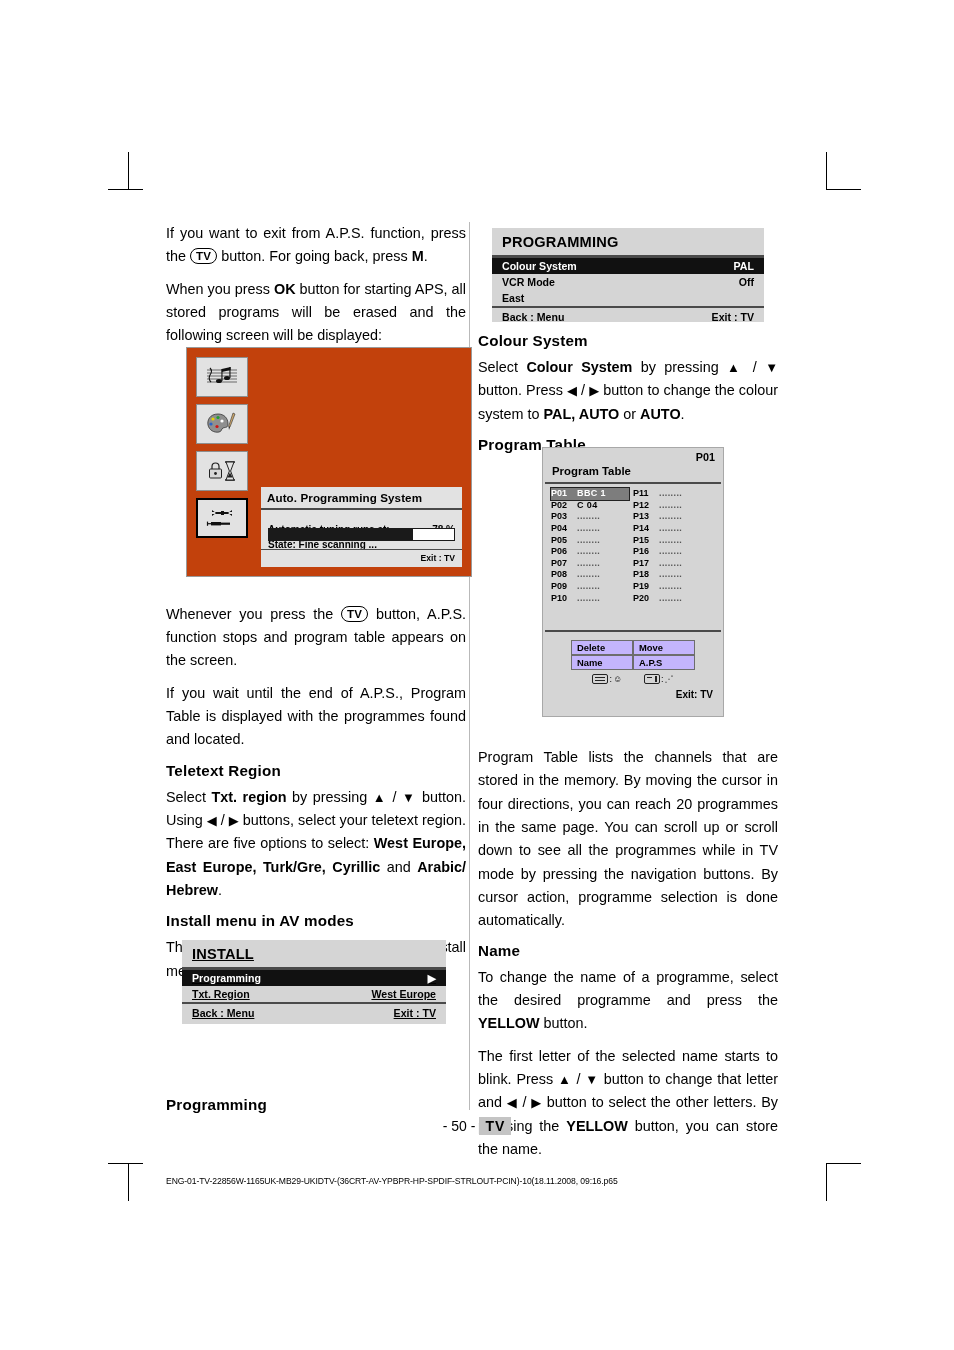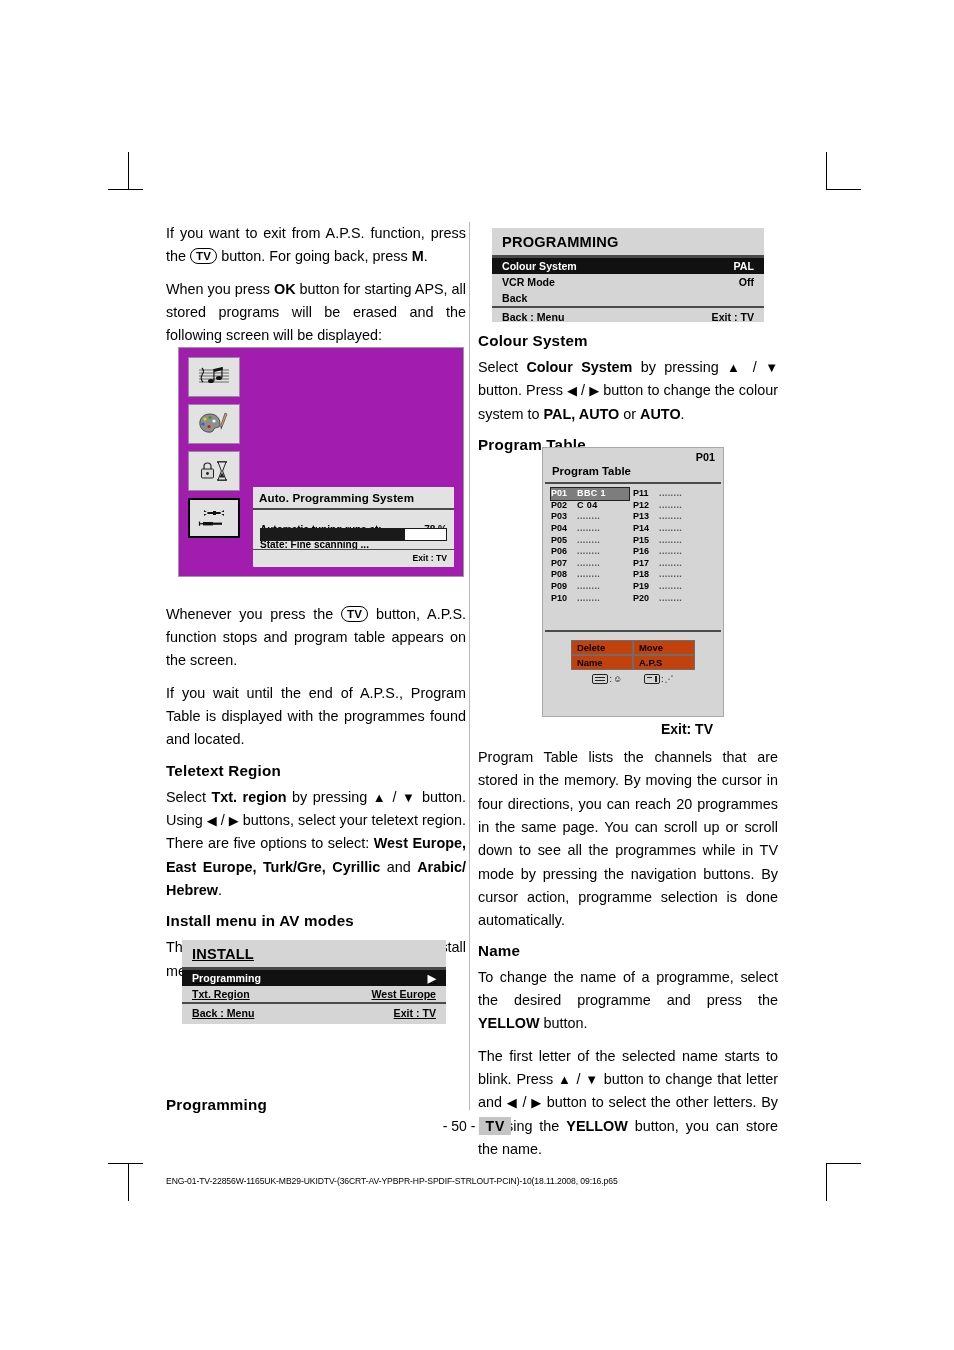--- a/index.html
+++ b/index.html
@@ -34,22 +34,22 @@
     display:inline-block;border:1.3px solid #000;border-radius:9px;
     padding:0 5px;font-size:11.5px;line-height:14px;font-weight:bold;
     position:relative;top:-1px;letter-spacing:.3px;
   }
   .arr{font-size:13px;}
 
   
   .fig{position:absolute;}
 
   
-  #fig-aps{left:178px;top:347px;width:284px;height:228px;
-           background:#a21caf;border:1px solid #9a9a9a;}
+  #fig-aps{left:186px;top:347px;width:284px;height:228px;
+           background:#c2410c;border:1px solid #9a9a9a;}
   .aps-icons{position:absolute;left:9px;top:9px;width:52px;}
   .aps-icon{
     width:52px;height:40px;margin-bottom:7px;background:#e2e2e2;
     border:1.2px solid #8e8e8e;box-sizing:border-box;
     display:flex;align-items:center;justify-content:center;
   }
   .aps-icon.sel{border:2px solid #000;background:#e2e2e2;}
   .aps-panel{position:absolute;left:74px;top:139px;right:9px;bottom:9px;background:#e2e2e2;}
   .aps-title{
     font-size:11.6px;font-weight:bold;padding:4px 6px 4px 6px;
@@ -89,32 +89,32 @@
   .pt-colwrap{width:82px;}
   .pt-item{display:flex;font-size:9px;font-weight:bold;line-height:11.6px;height:11.6px;align-items:center;}
   .pt-item .n{width:26px;}
   .pt-item .v{flex:1;letter-spacing:.4px;}
   .pt-item.sel{background:#7d7d7d;color:#fff;outline:1px solid #222;width:78px;}
   .pt-dots{color:#555;letter-spacing:1.1px;font-weight:bold;}
   .pt-gap{height:26px;}
   .pt-actions{margin:0 2px;border-top:2.2px solid #4a4a4a;padding:8px 0 0 0;}
   .pt-btnrow{display:flex;justify-content:center;}
   .pt-btn{
-    width:62px;font-size:9.4px;font-weight:bold;background:#c2410c;color:#000;
+    width:62px;font-size:9.4px;font-weight:bold;background:#c4b5fd;color:#000;
     border:1px solid #6d6d6d;padding:1px 0 1px 5px;box-sizing:border-box;
   }
   .pt-glyphs{display:flex;justify-content:center;gap:22px;margin-top:4px;font-size:9px;}
   .pt-glyph{display:flex;align-items:center;gap:1px;}
   .key-pill{display:inline-block;border:1.2px solid #222;border-radius:2px;width:14px;height:8px;position:relative;}
   .key-pill:before{content:"";position:absolute;left:2px;right:2px;top:2px;height:1px;background:#222;}
   .key-pill:after{content:"";position:absolute;left:2px;right:2px;top:4.5px;height:1px;background:#222;}
   .key-pill2{display:inline-block;border:1.2px solid #222;border-radius:2px;width:14px;height:8px;position:relative;}
   .key-pill2:before{content:"";position:absolute;left:2px;top:1.5px;width:5px;height:1px;background:#222;}
   .key-pill2:after{content:"";position:absolute;right:2px;top:1px;bottom:1px;width:2.6px;background:#222;}
-  .pt-foot{text-align:right;font-size:14px;font-weight:bold;padding:5px 8px 0 0;margin-top:32px;}
+  .pt-foot{text-align:right;font-size:10px;font-weight:bold;padding:5px 8px 0 0;}
 
   
   #fig-install{left:182px;top:940px;width:264px;height:84px;background:#d5d5d5;text-decoration:underline;}
 
   
   .pagenum{position:absolute;left:0;right:0;top:1118px;text-align:center;font-size:14px;}
   .pagenum .tvbox{background:#c4c4c4;font-weight:bold;padding:1px 6px;margin-left:4px;letter-spacing:1px;}
   .printcode{position:absolute;left:166px;top:1160px;font-size:8.6px;letter-spacing:-.1px;white-space:nowrap;margin-top:16px;}
 </style>
 </head>
@@ -279,21 +279,21 @@
     <div class="osd-body" id="prog-rows">
         <div class="osd-row hl">
           <span>Colour System</span>
           <span>PAL</span>
         </div>
         <div class="osd-row">
           <span>VCR Mode</span>
           <span>Off</span>
         </div>
         <div class="osd-row">
-          <span>Back</span>
+          <span>East</span>
           <span></span>
         </div>
       </div>
     <div class="osd-foot">
       <span>Back : Menu</span>
       <span>Exit : TV</span>
     </div>
   </div>
 
   <div class="fig" id="fig-ptable">

